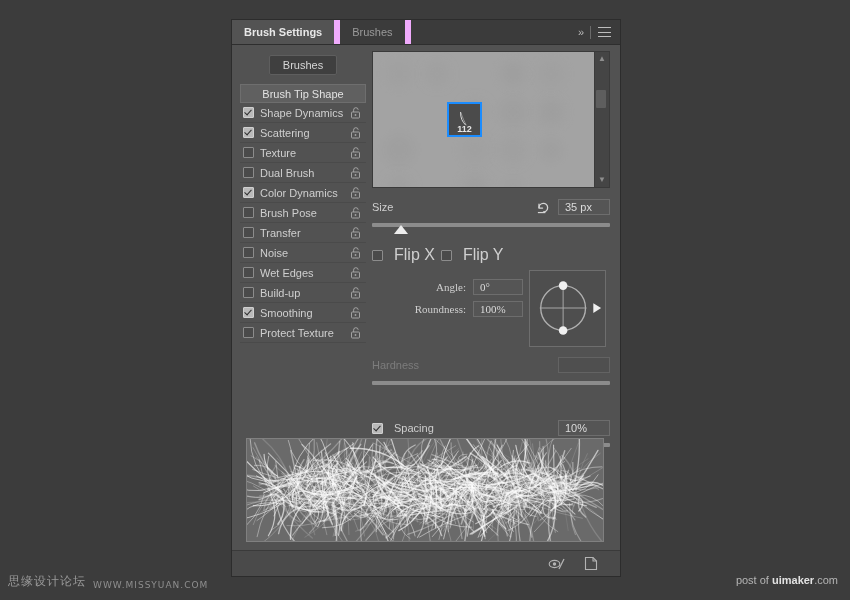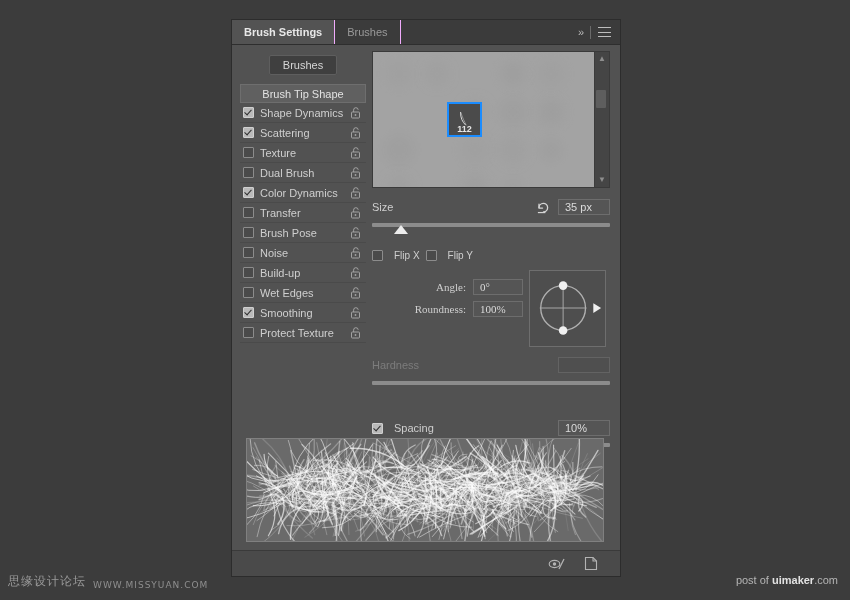--- a/index.html
+++ b/index.html
@@ -26,21 +26,21 @@
     height:24px;background:#3b3b3b;
     display:flex;align-items:stretch;
     border-bottom:1px solid #2e2e2e;
     position:relative;
   }
   .tab{
     display:flex;align-items:center;
     padding:0 12px;
     font-size:11px;color:#9a9a9a;
     cursor:default;
-    border-right:1px solid #f0abfc;
+    border-right:6px solid #f0abfc;
   }
   .tab.active{
     background:#535353;color:#e8e8e8;font-weight:bold;
   }
   #tab-spacer{flex:1;border-right:none;}
   #tabstrip-tools{
     display:flex;align-items:center;gap:7px;padding-right:9px;
   }
   .chev2{
     font-size:11px;color:#b9b9b9;letter-spacing:-1px;cursor:pointer;
@@ -138,21 +138,21 @@
   }
   .sthumb{
     position:absolute;top:5px;width:0;height:0;cursor:pointer;
     border-left:7px solid transparent;border-right:7px solid transparent;
     border-bottom:9px solid #ededed;
   }
 
   
   #flip-row{display:flex;align-items:center;height:18px;margin-top:10px;gap:6px;}
   .flip-item{display:flex;align-items:center;gap:5px;}
-  .flip-item span{font-size:10px;color:#cfcfcf;}
+  .flip-item span{font-size:16px;color:#cfcfcf;}
 
   
   #angle-block{display:flex;margin-top:2px;}
   #angle-fields{flex:1;padding-top:10px;font-family:Liberation Serif, serif;}
   .af-row{display:flex;align-items:center;justify-content:flex-end;height:22px;gap:7px;}
   .af-row .ctl-label{font-size:11px;}
   #angle-dial{
     width:77px;height:77px;background:#4e4e4e;border:1px solid #6e6e6e;
     box-sizing:border-box;position:relative;margin:4px 4px 0 6px;cursor:pointer;flex:none;
   }
@@ -271,57 +271,57 @@
             <span class="cb on"></span>
             <span class="opt-label">Color Dynamics</span>
             <svg class="lock" viewBox="0 0 11 12">
               <rect x="1.5" y="5" width="8" height="6" rx="0.8" stroke="#b4b4b4" stroke-width="1" fill="none"></rect>
               <path d="M3.6 5 V3.2 A2.1 2.1 0 0 1 8.2 2.8" stroke="#b4b4b4" stroke-width="1" fill="none"></path>
               <circle cx="5.5" cy="8" r="0.9" fill="#b4b4b4"></circle>
             </svg>
           </div>
           <div class="opt-row">
             <span class="cb"></span>
-            <span class="opt-label">Transfer</span>
+            <span class="opt-label">Brush Pose</span>
             <svg class="lock" viewBox="0 0 11 12">
               <rect x="1.5" y="5" width="8" height="6" rx="0.8" stroke="#b4b4b4" stroke-width="1" fill="none"></rect>
               <path d="M3.6 5 V3.2 A2.1 2.1 0 0 1 8.2 2.8" stroke="#b4b4b4" stroke-width="1" fill="none"></path>
               <circle cx="5.5" cy="8" r="0.9" fill="#b4b4b4"></circle>
             </svg>
           </div>
           <div class="opt-row">
             <span class="cb"></span>
-            <span class="opt-label">Brush Pose</span>
+            <span class="opt-label">Transfer</span>
             <svg class="lock" viewBox="0 0 11 12">
               <rect x="1.5" y="5" width="8" height="6" rx="0.8" stroke="#b4b4b4" stroke-width="1" fill="none"></rect>
               <path d="M3.6 5 V3.2 A2.1 2.1 0 0 1 8.2 2.8" stroke="#b4b4b4" stroke-width="1" fill="none"></path>
               <circle cx="5.5" cy="8" r="0.9" fill="#b4b4b4"></circle>
             </svg>
           </div>
           <div class="opt-row">
             <span class="cb"></span>
             <span class="opt-label">Noise</span>
             <svg class="lock" viewBox="0 0 11 12">
               <rect x="1.5" y="5" width="8" height="6" rx="0.8" stroke="#b4b4b4" stroke-width="1" fill="none"></rect>
               <path d="M3.6 5 V3.2 A2.1 2.1 0 0 1 8.2 2.8" stroke="#b4b4b4" stroke-width="1" fill="none"></path>
               <circle cx="5.5" cy="8" r="0.9" fill="#b4b4b4"></circle>
             </svg>
           </div>
           <div class="opt-row">
             <span class="cb"></span>
-            <span class="opt-label">Build-up</span>
+            <span class="opt-label">Wet Edges</span>
             <svg class="lock" viewBox="0 0 11 12">
               <rect x="1.5" y="5" width="8" height="6" rx="0.8" stroke="#b4b4b4" stroke-width="1" fill="none"></rect>
               <path d="M3.6 5 V3.2 A2.1 2.1 0 0 1 8.2 2.8" stroke="#b4b4b4" stroke-width="1" fill="none"></path>
               <circle cx="5.5" cy="8" r="0.9" fill="#b4b4b4"></circle>
             </svg>
           </div>
           <div class="opt-row">
             <span class="cb"></span>
-            <span class="opt-label">Wet Edges</span>
+            <span class="opt-label">Build-up</span>
             <svg class="lock" viewBox="0 0 11 12">
               <rect x="1.5" y="5" width="8" height="6" rx="0.8" stroke="#b4b4b4" stroke-width="1" fill="none"></rect>
               <path d="M3.6 5 V3.2 A2.1 2.1 0 0 1 8.2 2.8" stroke="#b4b4b4" stroke-width="1" fill="none"></path>
               <circle cx="5.5" cy="8" r="0.9" fill="#b4b4b4"></circle>
             </svg>
           </div>
           <div class="opt-row">
             <span class="cb on"></span>
             <span class="opt-label">Smoothing</span>
             <svg class="lock" viewBox="0 0 11 12">

